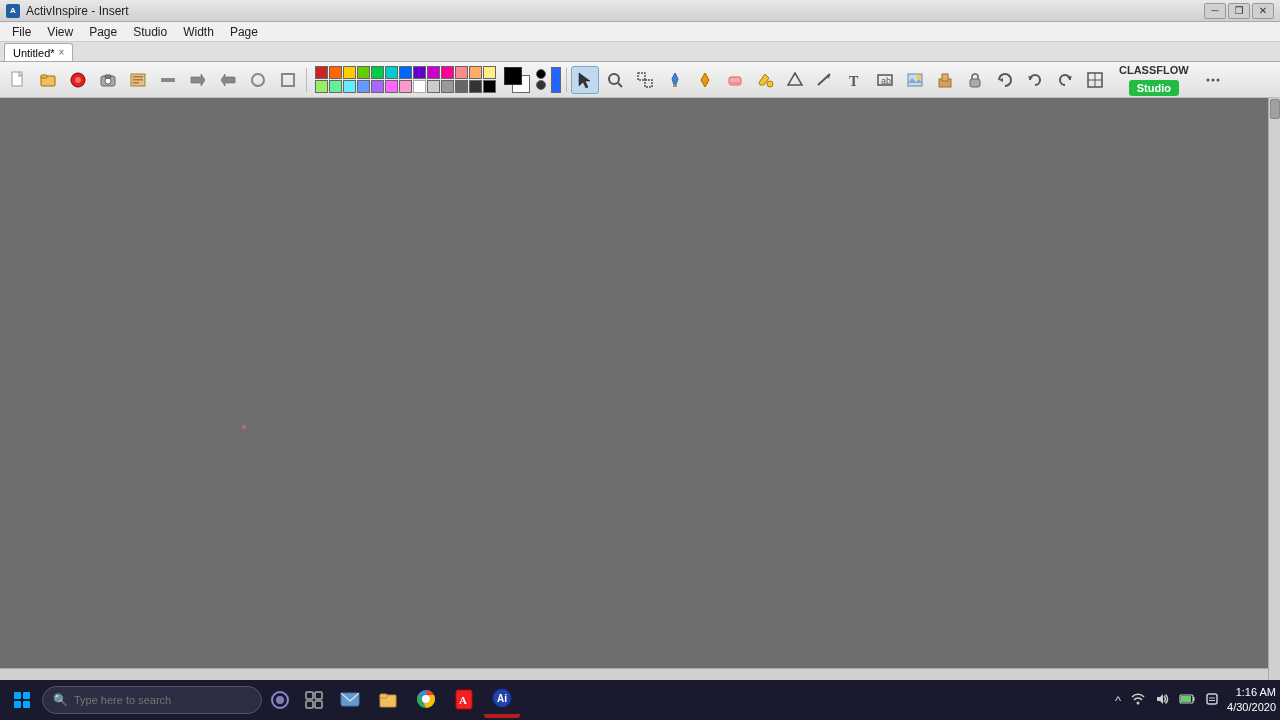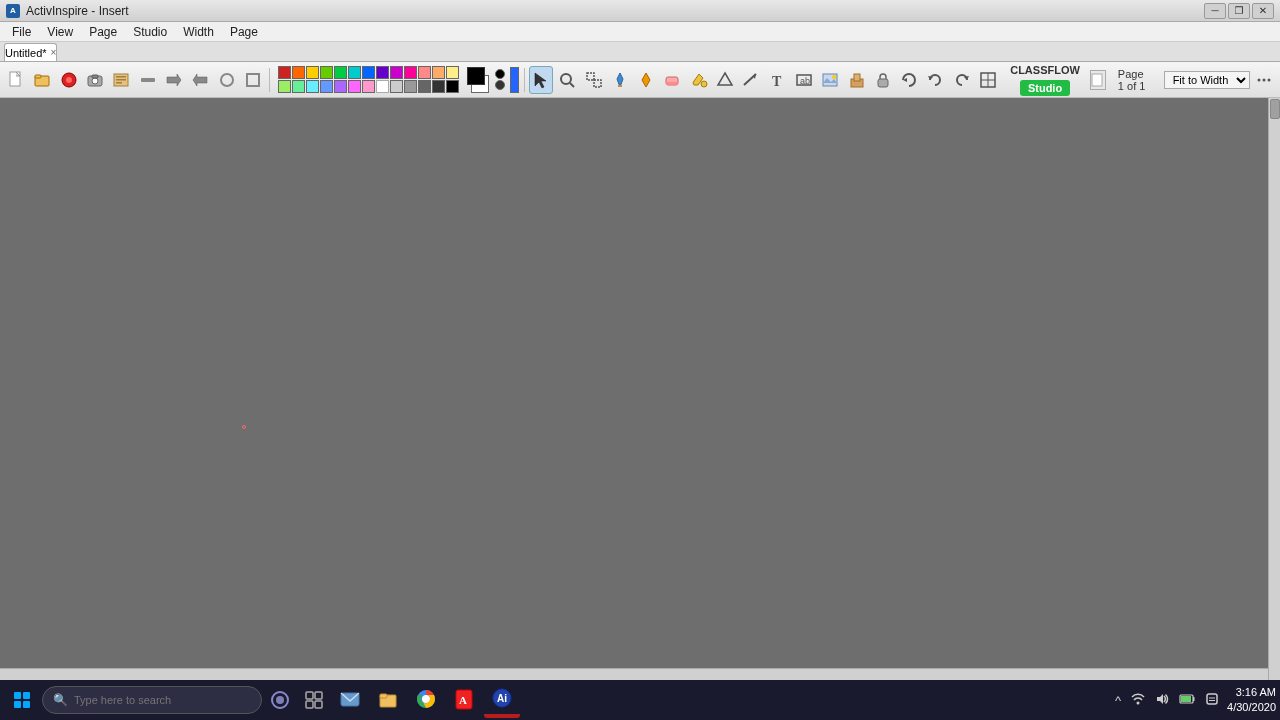--- a/index.html
+++ b/index.html
@@ -68,21 +68,21 @@
     #tab-bar {
       height: 20px;
       background: #e0e0e0;
       display: flex;
       align-items: flex-end;
       padding: 0 4px;
       border-bottom: 1px solid #aaa;
     }
     .tab {
       height: 18px;
-      padding: 0 0;
+      padding: 0 8px;
       background: #f5f5f5;
       border: 1px solid #aaa;
       border-bottom: none;
       border-radius: 3px 3px 0 0;
       display: flex; align-items: center;
       font-size: 11px;
       cursor: pointer;
       gap: 4px;
     }
     .tab.active { background: #fff; }
@@ -555,33 +555,20 @@
         <line x1="2" y1="9" x2="16" y2="9" stroke="#555" stroke-width="1"></line>
         <line x1="9" y1="2" x2="9" y2="16" stroke="#555" stroke-width="1"></line>
       </svg>
   </div>
 
   <div id="classflow-area">
     <span id="classflow-label">CLASSFLOW</span>
     <button id="connect-btn">Studio</button>
   </div>
 
-  <div style="display:flex;align-items:center;gap:6px;">
-    <div style="width:20px;height:20px;border:1px solid #aaa;background:#e8e8e8;display:flex;align-items:center;justify-content:center;">
-      <svg width="14" height="14" viewBox="0 0 14 14">
-          <rect x="1" y="1" width="10" height="12" fill="white" stroke="#aaa" stroke-width="1"></rect>
-        </svg>
-    </div>
-    <span id="page-info" style="font-size:11px;color:#333;">Page 1 of 1</span>
-    <select style="font-size:11px;border:1px solid #aaa;padding:1px 4px;background:#f5f5f5;">
-      <option>Fit to Width</option>
-      <option>Fit to Page</option>
-      <option>100%</option>
-    </select>
-  </div>
 
   <div class="tb-btn" title="More Tools">
     <svg width="18" height="18" viewBox="0 0 18 18">
         <circle cx="4" cy="9" r="1.5" fill="#555"></circle>
         <circle cx="9" cy="9" r="1.5" fill="#555"></circle>
         <circle cx="14" cy="9" r="1.5" fill="#555"></circle>
       </svg>
   </div>
 </div>
 
@@ -686,17 +673,17 @@
         </svg>
     </span>
     <span class="tray-icon">
       <svg width="14" height="14" viewBox="0 0 14 14">
           <rect x="2" y="2" width="10" height="10" rx="2" fill="none" stroke="#ccc" stroke-width="1.5"></rect>
           <line x1="4" y1="6" x2="10" y2="6" stroke="#ccc" stroke-width="1"></line>
           <line x1="4" y1="8.5" x2="10" y2="8.5" stroke="#ccc" stroke-width="1"></line>
         </svg>
     </span>
     <div id="clock">
-      <div>3:16 AM</div>
+      <div>1:16 AM</div>
       <div>4/30/2020</div>
     </div>
   </div>
 </div>
 
 </body></html>

